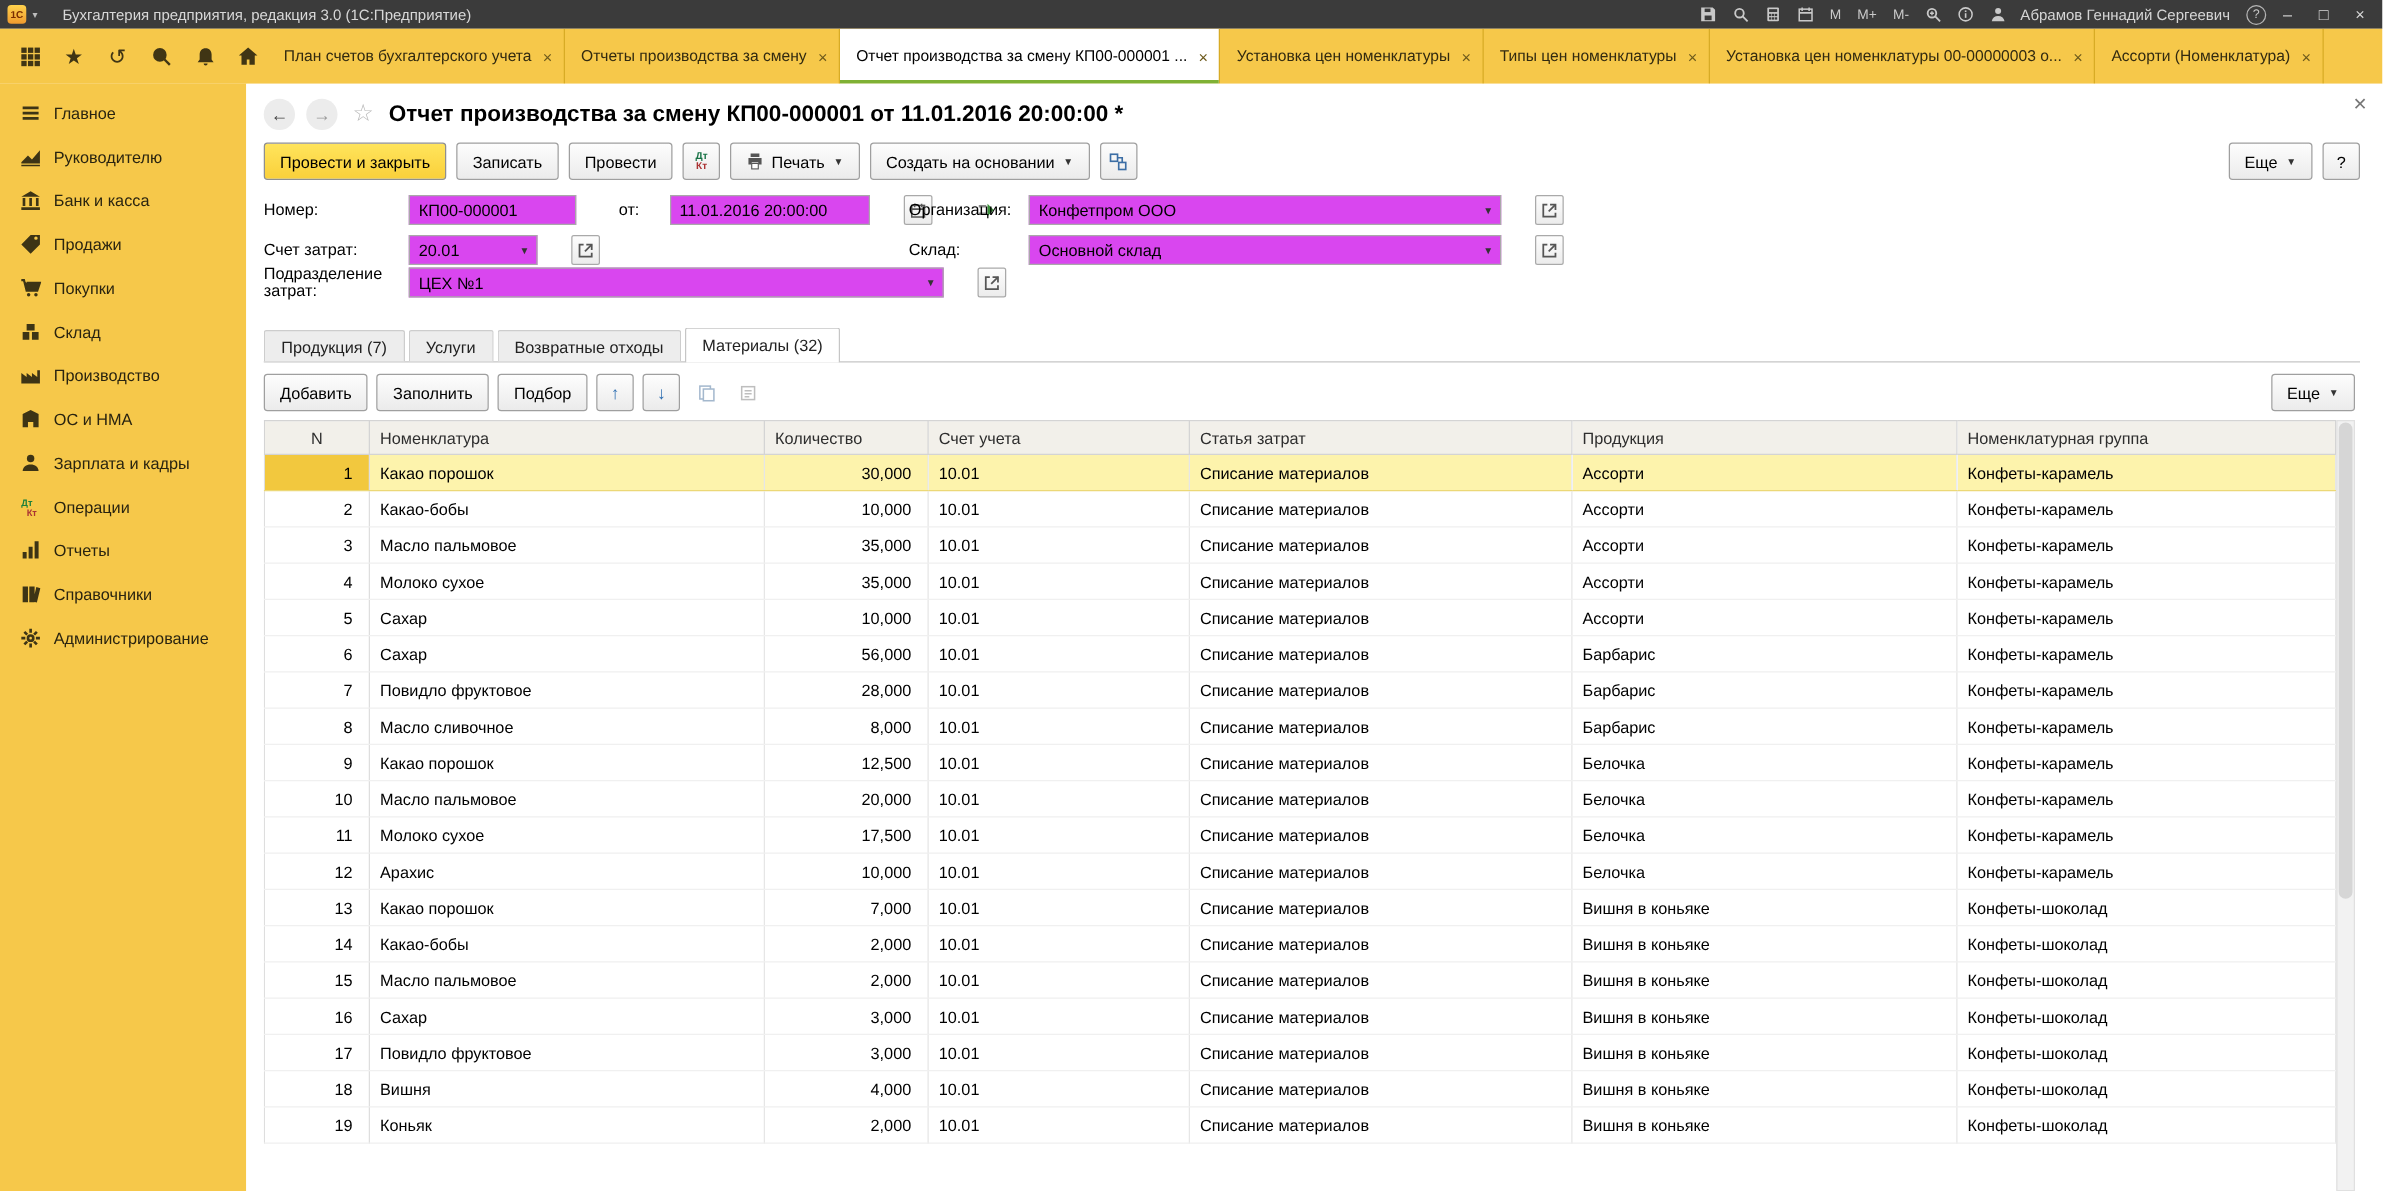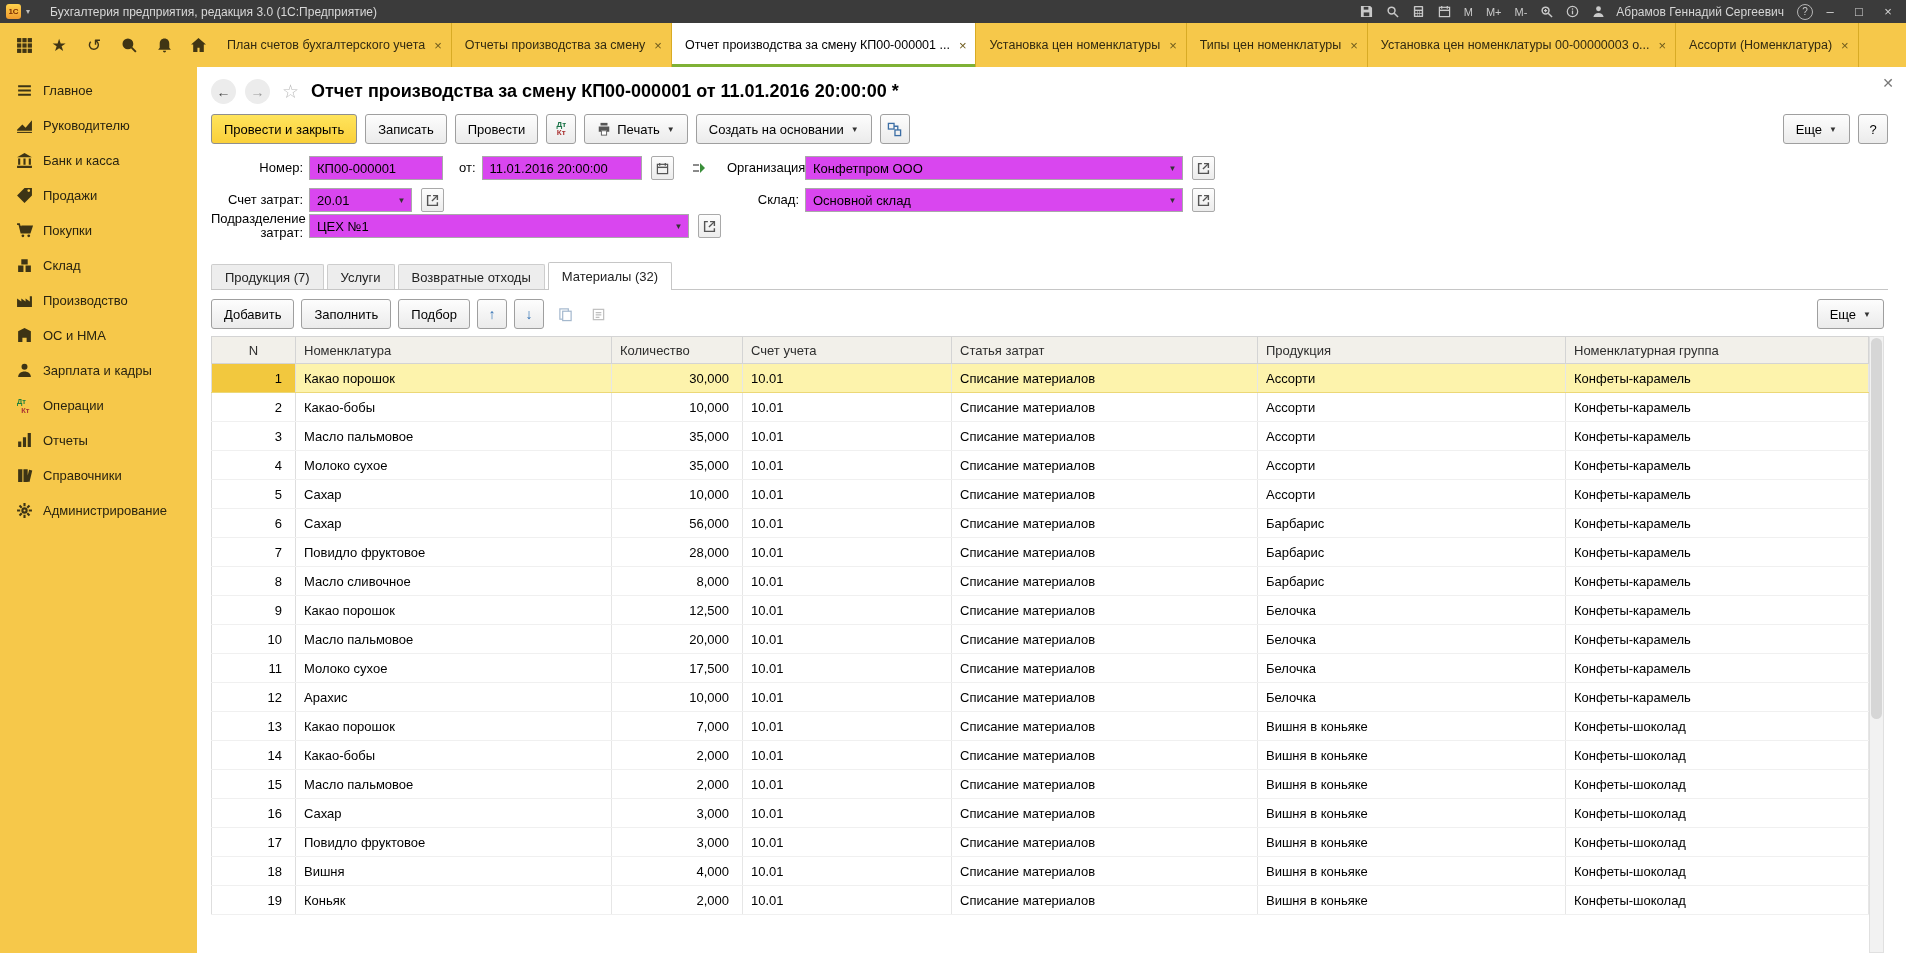--- a/index.html
+++ b/index.html
@@ -64,21 +64,21 @@
   .btn.primary { background:linear-gradient(#ffe45c,var(--primary-button-bg,#fad03a)); border-color:#8f8f8f; }
   .btn.icon-only { width:30px; padding:0; justify-content:center; }
   .dd-arrow { font-size:8px; color:#333; margin-left:1px; }
   .spacer { flex:1; }
   .dtkt { display:flex; flex-direction:column; line-height:8px; font-size:8px; font-weight:700; }
   .dtkt .dt { color:#177245; font-style:normal; }
   .dtkt .kt { color:#a33; font-style:normal; }
 
   
   .form-area { position:relative; height:98px; margin:4px 18px 0 14px; font-size:13px; }
-  .frow { position:absolute; display:flex; align-items:center; gap:6px;text-align:right; }
+  .frow { position:absolute; display:flex; align-items:center; gap:24px; }
   .flabel { width:92px; flex:none; line-height:14px; }
   .flabel.short { width:72px; }
   .flabel.inline { width:auto; margin-left:10px; }
   .input { height:24px; border:1px solid #a9a9a9; background:#d946ef; display:flex; align-items:center;
     padding:0 7px; font-size:13px; position:relative; white-space:nowrap; overflow:hidden; }
   .combo { padding-right:22px; }
   .combo .dd { position:absolute; right:0; top:0; bottom:0; width:19px; display:flex;
     align-items:center; justify-content:center; font-size:8px; color:#333; }
   .sq-btn { width:23px; height:24px; border:1px solid #a9a9a9; border-radius:2px; margin-left:3px;
     background:linear-gradient(#fdfdfd,#ececec); display:inline-flex; align-items:center; justify-content:center;
@@ -457,21 +457,21 @@
           <svg viewBox="0 0 12 12" fill="none" stroke="#555" stroke-width="1.3">
               <path d="M4.5 1.5h-3v9h9v-3"></path>
               <path d="M6.5 1.5h4v4"></path>
               <path d="M10.5 1.5L5.5 6.5"></path>
             </svg>
         </span>
       </div>
 
       <div class="frow" style="top:58px; left:0;">
         <label class="flabel">Подразделение затрат:</label>
-        <div class="input combo" style="width:380px">
+        <div class="input combo" style="width:428px">
           <span class="combo-text">ЦЕХ №1</span>
           <span class="dd">▼</span>
         </div>
         <span class="sq-btn">
           <svg viewBox="0 0 12 12" fill="none" stroke="#555" stroke-width="1.3">
               <path d="M4.5 1.5h-3v9h9v-3"></path>
               <path d="M6.5 1.5h4v4"></path>
               <path d="M10.5 1.5L5.5 6.5"></path>
             </svg>
         </span>

